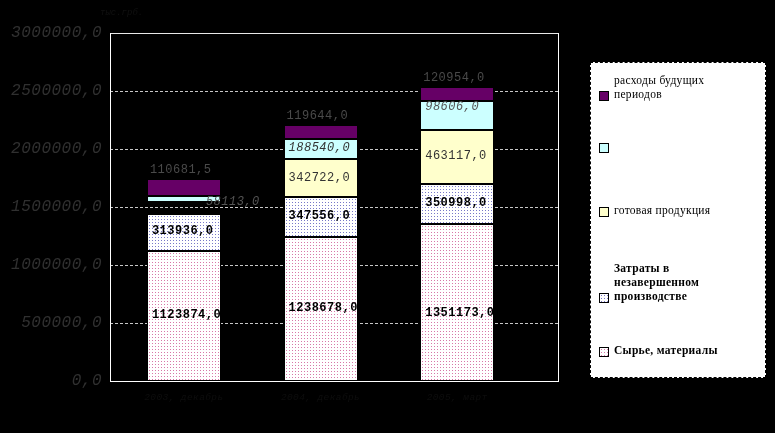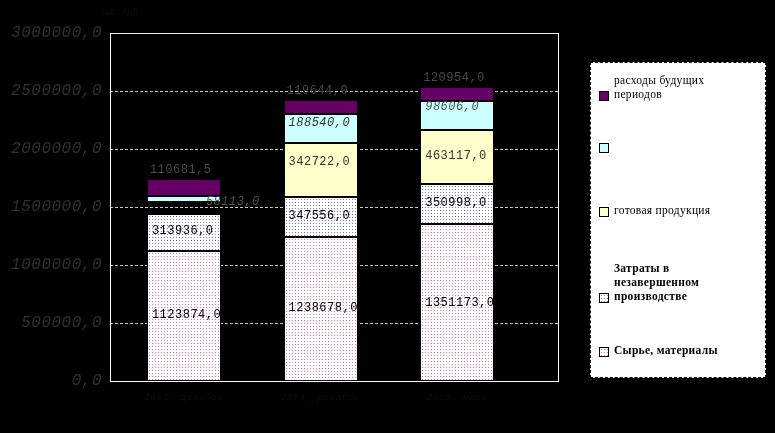--- a/index.html
+++ b/index.html
@@ -42,21 +42,21 @@
   .fill-gotovaya{background:#ffffcc;}
   .fill-zatraty{
      background-color:#ffffff;
      background-image:radial-gradient(#7878c8 0.8px, transparent 0.9px);
      background-size:3px 3px;}
   .fill-syrye{
      background-color:#ffffff;
      background-image:radial-gradient(#d878a8 0.9px, transparent 1px);
      background-size:3px 3px;}
 
-  .lbl-dark{color:#000;font-weight:normal;}
+  .lbl-dark{color:#000;font-weight:bold;}
   .lbl-mid{color:#333;}
   .lbl-grey{color:#555;font-style:italic;}
   .lbl-top{color:#4a4a4a;}
 
   .xcat{position:absolute;top:392px;width:150px;text-align:center;
         color:#0d0d0d;font-size:9.5px;font-style:italic;
         font-family:"Liberation Mono",monospace;letter-spacing:.4px;}
 
   
   .legend{position:absolute;left:590px;top:62px;width:176px;height:316px;
@@ -114,24 +114,24 @@
           <div class="seg-label lbl-dark" style="top: 9.20829px; left: 4px;">313936,0</div>
         </div>
         <div class="seg fill-syrye" style="height: 130.369px;">
           <div class="seg-label lbl-dark" style="top: 56.1847px; left: 4px;">1123874,0</div>
         </div>
       </div>
       <div class="bar-group" style="left: 173.56px;">
         <div class="seg fill-rashody" style="height: 13.8787px;">
           <div class="seg-label lbl-top" style="top: -17px; left: 2px;">119644,0</div>
         </div>
-        <div class="seg fill-tovary" style="height: 29px;">
+        <div class="seg fill-tovary" style="height: 20px;">
           <div class="seg-label lbl-mid" style="top: 1px; left: 4px; font-style: italic;">188540,0</div>
         </div>
-        <div class="seg fill-gotovaya" style="height: 54px;">
+        <div class="seg fill-gotovaya" style="height: 38px;">
           <div class="seg-label lbl-mid" style="top: 10.8779px; left: 4px;">342722,0</div>
         </div>
         <div class="seg fill-zatraty" style="height: 40.3165px;">
           <div class="seg-label lbl-dark" style="top: 11.1582px; left: 4px;">347556,0</div>
         </div>
         <div class="seg fill-syrye" style="height: 143.687px;">
           <div class="seg-label lbl-dark" style="top: 62.8433px; left: 4px;">1238678,0</div>
         </div>
       </div>
       <div class="bar-group" style="left: 310.2px;">
@@ -141,21 +141,21 @@
         <div class="seg fill-tovary" style="height: 29px;">
           <div class="seg-label lbl-mid lbl-grey" style="top: -2px; left: 4px;">98606,0</div>
         </div>
         <div class="seg fill-gotovaya" style="height: 53.7216px;">
           <div class="seg-label lbl-mid" style="top: 17.8608px; left: 4px;">463117,0</div>
         </div>
         <div class="seg fill-zatraty" style="height: 40.7158px;">
           <div class="seg-label lbl-dark" style="top: 11.3579px; left: 4px;">350998,0</div>
         </div>
         <div class="seg fill-syrye" style="height: 156.736px;">
-          <div class="seg-label lbl-dark" style="top: 71px; left: 4px; text-align: center;">1351173,0</div>
+          <div class="seg-label lbl-dark" style="top: 81px; left: 4px; text-align: center;">1351173,0</div>
         </div>
       </div>
     </div>
 
   <div id="xcat-layer">
       <div class="xcat" style="left: 108.92px;">2003, декабрь</div>
       <div class="xcat" style="left: 245.56px;">2004, декабрь</div>
       <div class="xcat" style="left: 382.2px;">2005, март</div>
     </div>
 

